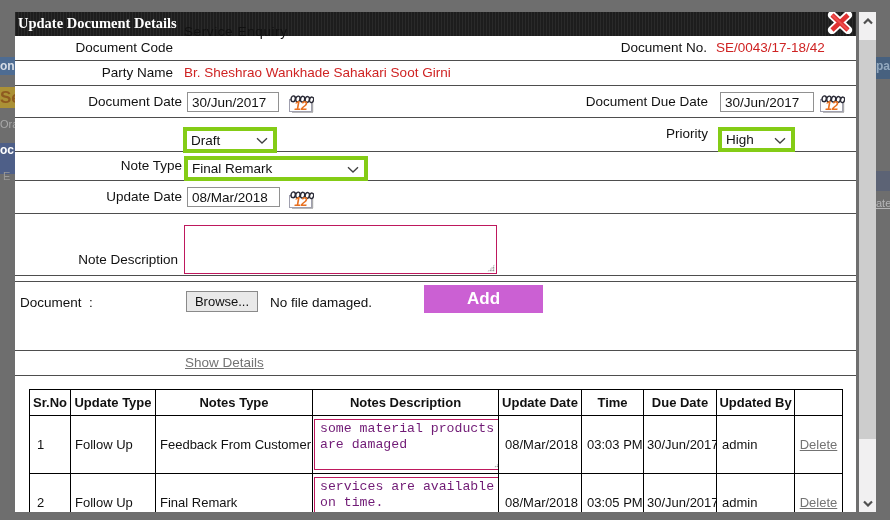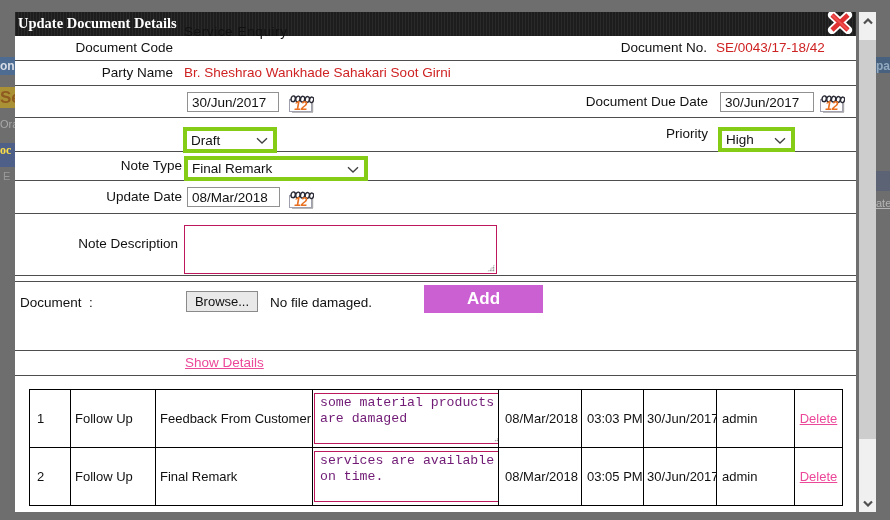--- a/index.html
+++ b/index.html
@@ -13,41 +13,41 @@
     font-size:14.5px;color:#ffffff;}
   .hline{position:absolute;left:0;width:841px;height:1px;background:#4e4e4e;}
   .lbl{position:absolute;font-size:13.5px;color:#111;text-align:right;width:167px;left:0;}
   .val{position:absolute;font-size:13.5px;color:#111;}
   .red{color:#cf2323;}
   .inputbox{position:absolute;background:#fff;border:1px solid #919191;font-size:13.5px;color:#111;
     padding-left:4px;display:flex;align-items:center;}
   .selbox{position:absolute;background:#fff;border:4px solid #84cc16;font-size:13.5px;color:#111;
     padding-left:4px;display:flex;align-items:center;}
   .chev{position:absolute;right:5px;top:50%;margin-top:-3px;}
-  .lnk{color:#ec4899;text-decoration:underline;cursor:pointer;margin-top:36px;}
+  .lnk{color:#737373;text-decoration:underline;cursor:pointer;margin-top:36px;}
   #dtable{position:absolute;left:14px;top:377px;border-collapse:collapse;table-layout:fixed;width:813px;}
   #dtable td,#dtable th{border:1px solid #000;font-size:13px;color:#111;overflow:hidden;white-space:nowrap;}
   #dtable th{font-weight:bold;text-align:center;padding:0;}
   .ta{white-space:normal;border:1px solid #be185d;font-family:"Liberation Mono",monospace;font-size:13.2px;line-height:16px;
     color:#701a75;padding:1px 5px;position:relative;background:#fff;}
   .grip{position:absolute;right:1px;bottom:1px;width:8px;height:8px;
     background-image:radial-gradient(circle at 1.2px 1.2px, #909090 0.8px, transparent 1.1px);
     background-size:2.7px 2.7px;clip-path:polygon(100% 0, 100% 100%, 0 100%);}
 </style>
 </head>
 <body>
 <div id="page">
 
   <div class="frag" style="left:0;top:57px;width:15px;height:18px;background:#4e6c92;color:#d7dde6;font-weight:bold;font-size:12px;line-height:18px;">on</div>
   <div class="frag" style="left:0;top:87px;width:15px;height:21px;background:#ab9136;color:#8e5a20;font-weight:bold;font-size:17px;line-height:21px;">Se</div>
   <div class="frag" style="left:0;top:118px;width:15px;height:12px;color:#a9a9a9;font-size:11px;line-height:12px;">Ora</div>
-  <div class="frag" style="left:0;top:143px;width:15px;height:24px;background:#4e5f88;color:#fde047;font-weight:bold;font-size:12px;line-height:15px;font-family:Liberation Serif, serif;">oc</div>
+  <div class="frag" style="left:0;top:143px;width:15px;height:31px;background:#4e5f88;color:#ffffff;font-weight:bold;font-size:12px;line-height:15px;">oc</div>
   <div class="frag" style="left:0;top:170px;width:15px;height:12px;color:#9a9a9a;font-size:11px;line-height:12px;">&nbsp;E</div>
 
-  <div class="frag" style="left:876px;top:57px;width:14px;height:16px;background:#47617f;color:#93a9bf;font-weight:bold;font-size:12px;line-height:18px;">pa</div>
+  <div class="frag" style="left:876px;top:57px;width:14px;height:22px;background:#47617f;color:#93a9bf;font-weight:bold;font-size:12px;line-height:18px;">pa</div>
   <div class="frag" style="left:876px;top:171px;width:14px;height:20px;background:#5c6375;"></div>
   <div class="frag" style="left:876px;top:197px;width:30px;height:12px;color:#b5b5b7;font-size:11px;line-height:12px;text-decoration:underline;">ate</div>
 
   <div id="modal">
     <div id="titlebar"></div>
     <div id="titletext">Update Document Details</div>
 
     <svg style="position:absolute;left:812px;top:-2px;" width="26" height="24" viewBox="0 0 26 24">
       <g>
         <path d="M5 5 L21 20 M21 5 L5 20" stroke="#ffffff" stroke-width="8.4" stroke-linecap="round"></path>
@@ -68,20 +68,21 @@
     <div class="hline" style="top:363px;"></div>
 
     <div class="lbl" style="top:28px;width:158px;">Document Code</div>
     <div class="val" style="left:169px;top:12px;letter-spacing:0.6px;">Service Enquiry</div>
     <div class="val" style="left:540px;top:28px;width:152px;text-align:right;">Document No.</div>
     <div class="val red" style="left:701px;top:28px;">SE/0043/17-18/42</div>
 
     <div class="lbl" style="top:53px;width:158px;">Party Name</div>
     <div class="val red" style="left:169px;top:53px;">Br. Sheshrao Wankhade Sahakari Soot Girni</div>
 
+    <div class="lbl" style="top:82px;">Document Date</div>
     <div class="inputbox" style="left:172px;top:80px;width:86px;height:18px;">30/Jun/2017</div>
     <svg style="position:absolute;left:274px;top:83px;" width="25" height="19" viewBox="0 0 25 19">
       <rect x="3" y="16" width="21" height="1.8" fill="#aaaaaa"></rect>
       <rect x="22.6" y="7" width="1.6" height="10" fill="#aaaaaa"></rect>
       <rect x="0.5" y="4.5" width="22" height="12" fill="#fefefe" stroke="#9f9fae" stroke-width="1"></rect>
       <g stroke="#2a2a36" stroke-width="1.4" fill="#ffffff">
         <ellipse cx="4.2" cy="3.8" rx="2.1" ry="2.9" transform="rotate(12 4.2 3.8)"></ellipse>
         <ellipse cx="8.9" cy="4" rx="2.1" ry="2.9" transform="rotate(12 8.9 4)"></ellipse>
         <ellipse cx="13.6" cy="4.2" rx="2.1" ry="2.9" transform="rotate(12 13.6 4.2)"></ellipse>
         <ellipse cx="18.3" cy="4.4" rx="2.1" ry="2.9" transform="rotate(12 18.3 4.4)"></ellipse>
@@ -133,21 +134,21 @@
       <g stroke="#2a2a36" stroke-width="1.4" fill="#ffffff">
         <ellipse cx="4.2" cy="3.8" rx="2.1" ry="2.9" transform="rotate(12 4.2 3.8)"></ellipse>
         <ellipse cx="8.9" cy="4" rx="2.1" ry="2.9" transform="rotate(12 8.9 4)"></ellipse>
         <ellipse cx="13.6" cy="4.2" rx="2.1" ry="2.9" transform="rotate(12 13.6 4.2)"></ellipse>
         <ellipse cx="18.3" cy="4.4" rx="2.1" ry="2.9" transform="rotate(12 18.3 4.4)"></ellipse>
         <ellipse cx="22.6" cy="4.8" rx="2" ry="2.8" transform="rotate(12 22.6 4.8)"></ellipse>
       </g>
       <text x="5.2" y="15" font-size="12" font-weight="bold" font-style="italic" fill="#e87020" font-family="Liberation Sans">12</text>
     </svg>
 
-    <div class="lbl" style="top:224px;width:163px;">Note Description</div>
+    <div class="lbl" style="top:240px;width:163px;">Note Description</div>
     <div class="ta" style="position:absolute;left:169px;top:213px;width:301px;height:45px;">
       <div class="grip"></div>
     </div>
 
     <div class="val" style="left:5px;top:283px;">Document&nbsp; :</div>
     <div style="position:absolute;left:171px;top:279px;width:70px;height:19px;background:#e9e9e9;border:1px solid #8a8a8a;
       font-size:13px;color:#111;text-align:center;line-height:19px;">Browse...</div>
     <div class="val" style="left:255px;top:283px;">No file damaged.</div>
     <div style="position:absolute;left:409px;top:273px;width:119px;height:28px;background:#cb60d3;color:#fff;
       font-weight:bold;font-size:17px;text-align:center;line-height:28px;">Add</div>
@@ -160,20 +161,31 @@
           <col style="width:85px">
           <col style="width:157px">
           <col style="width:186px">
         <col style="width:83px">
           <col style="width:62px">
           <col style="width:73px" class="duedate">
           <col style="width:78px">
           <col style="width:48px">
       </colgroup>
       <tbody>
+          <tr style="height:26px;">
+        <th>Sr.No</th>
+            <th>Update Type</th>
+            <th>Notes Type</th>
+            <th>Notes Description</th>
+        <th>Update Date</th>
+            <th>Time</th>
+            <th>Due Date</th>
+            <th>Updated By</th>
+            <th></th>
+      </tr>
       <tr style="height:58px;">
         <td style="padding-left:7px;">1</td>
         <td style="padding-left:4px;">Follow Up</td>
         <td style="padding-left:4px;">Feedback From Customer</td>
         <td style="padding:0;">
               <div class="ta" style="width:178px;height:47px;margin:1px 2px 2px 1px;">some material products are damaged<div class="grip"></div></div>
             </td>
         <td style="padding-left:6px;">08/Mar/2018</td>
         <td style="padding-left:5px;">03:03 PM</td>
         <td style="padding-left:3px;">30/Jun/2017</td>

